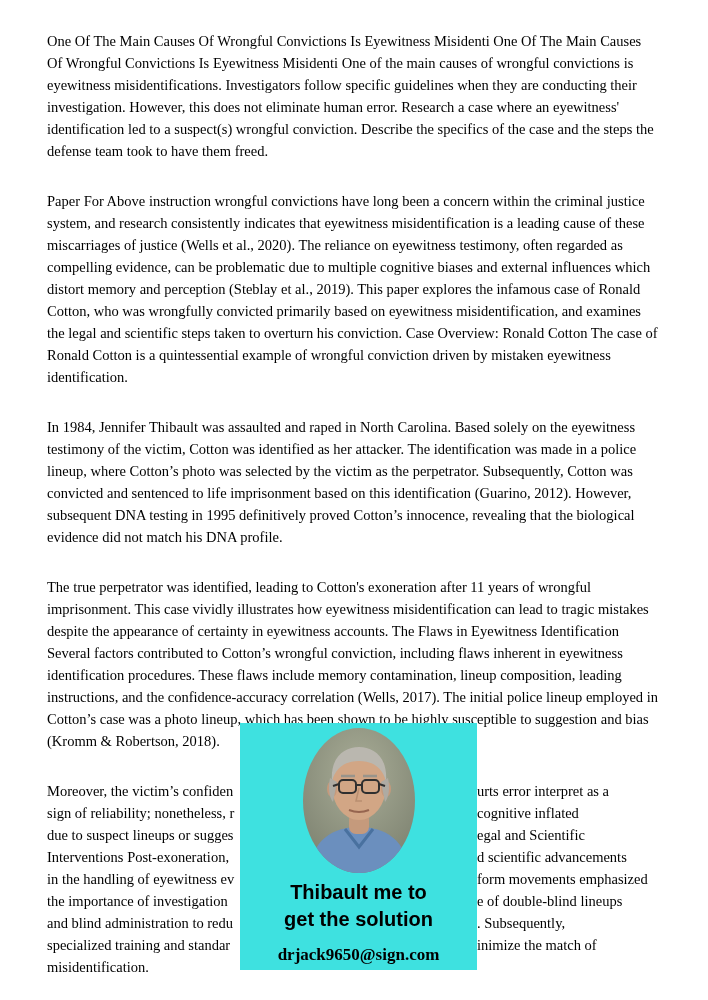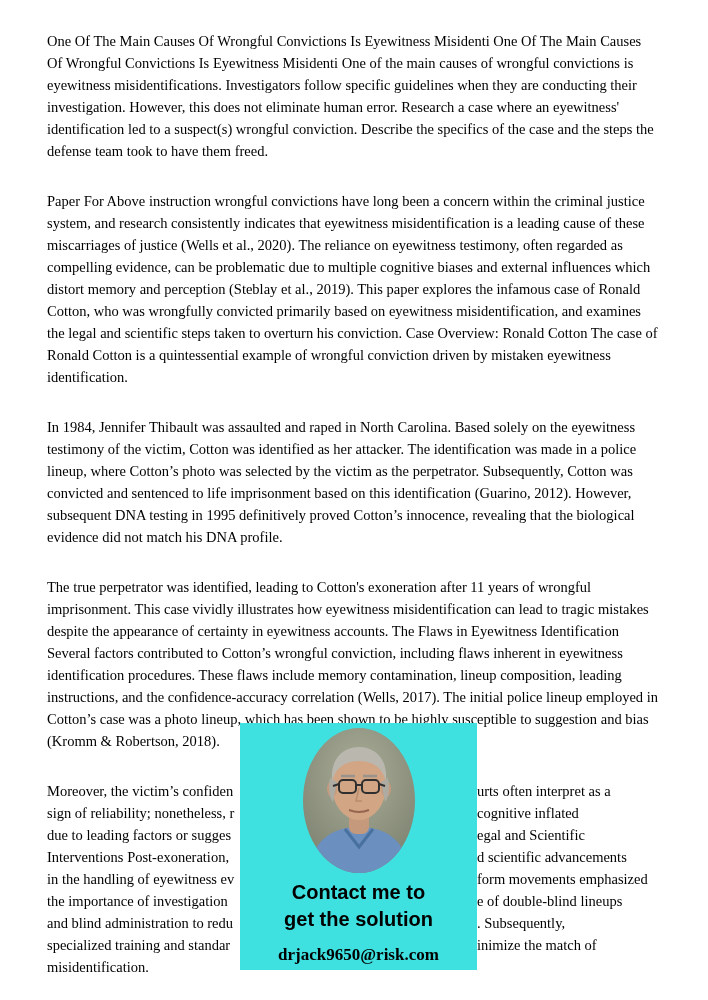--- a/index.html
+++ b/index.html
@@ -79,28 +79,28 @@
 
   <div class="content">
     <p class="para">One Of The Main Causes Of Wrongful Convictions Is Eyewitness Misidenti One Of The Main Causes Of Wrongful Convictions Is Eyewitness Misidenti One of the main causes of wrongful convictions is eyewitness misidentifications. Investigators follow specific guidelines when they are conducting their investigation. However, this does not eliminate human error. Research a case where an eyewitness' identification led to a suspect(s) wrongful conviction. Describe the specifics of the case and the steps the defense team took to have them freed.</p>
     <p class="para">Paper For Above instruction wrongful convictions have long been a concern within the criminal justice system, and research consistently indicates that eyewitness misidentification is a leading cause of these miscarriages of justice (Wells et al., 2020). The reliance on eyewitness testimony, often regarded as compelling evidence, can be problematic due to multiple cognitive biases and external influences which distort memory and perception (Steblay et al., 2019). This paper explores the infamous case of Ronald Cotton, who was wrongfully convicted primarily based on eyewitness misidentification, and examines the legal and scientific steps taken to overturn his conviction. Case Overview: Ronald Cotton The case of Ronald Cotton is a quintessential example of wrongful conviction driven by mistaken eyewitness identification.</p>
     <p class="para">In 1984, Jennifer Thibault was assaulted and raped in North Carolina. Based solely on the eyewitness testimony of the victim, Cotton was identified as her attacker. The identification was made in a police lineup, where Cotton’s photo was selected by the victim as the perpetrator. Subsequently, Cotton was convicted and sentenced to life imprisonment based on this identification (Guarino, 2012). However, subsequent DNA testing in 1995 definitively proved Cotton’s innocence, revealing that the biological evidence did not match his DNA profile.</p>
     <p class="para">The true perpetrator was identified, leading to Cotton's exoneration after 11 years of wrongful imprisonment. This case vividly illustrates how eyewitness misidentification can lead to tragic mistakes despite the appearance of certainty in eyewitness accounts. The Flaws in Eyewitness Identification Several factors contributed to Cotton’s wrongful conviction, including flaws inherent in eyewitness identification procedures. These flaws include memory contamination, lineup composition, leading instructions, and the confidence-accuracy correlation (Wells, 2017). The initial police lineup employed in Cotton’s case was a photo lineup, which has been shown to be highly susceptible to suggestion and bias (Kromm &amp; Robertson, 2018).</p>
 
     <div class="obscured-para">
       <div class="obscured-line">
         <span class="frag-left">Moreover, the victim’s confiden</span>
-        <span class="frag-right">urts often interpret as a</span>
+        <span class="frag-right">urts error interpret as a</span>
       </div>
       <div class="obscured-line">
         <span class="frag-left">sign of reliability; nonetheless, r</span>
         <span class="frag-right">cognitive inflated</span>
       </div>
       <div class="obscured-line">
-        <span class="frag-left">due to leading factors or sugges</span>
+        <span class="frag-left">due to suspect lineups or sugges</span>
         <span class="frag-right">egal and Scientific</span>
       </div>
       <div class="obscured-line">
         <span class="frag-left">Interventions Post-exoneration,</span>
         <span class="frag-right">d scientific advancements</span>
       </div>
       <div class="obscured-line">
         <span class="frag-left">in the handling of eyewitness ev</span>
         <span class="frag-right">form movements emphasized</span>
       </div>
@@ -152,19 +152,19 @@
           <line x1="30" y1="58" x2="36" y2="56" stroke="#2f2f2f" stroke-width="2"></line>
           <line x1="76" y1="56" x2="82" y2="58" stroke="#2f2f2f" stroke-width="2"></line>
           <line x1="38" y1="48" x2="52" y2="48" stroke="#99948b" stroke-width="2.5"></line>
           <line x1="60" y1="48" x2="74" y2="48" stroke="#99948b" stroke-width="2.5"></line>
           <path d="M56,60 L53,73 L59,73" fill="none" stroke="#b98f70" stroke-width="1.5"></path>
           <path d="M46,82 Q56,86 66,82" fill="none" stroke="#96654f" stroke-width="2"></path>
         </g>
       </svg>
     </div>
     <div class="contact-heading">
-      <div>Contact me to</div>
+      <div>Thibault me to</div>
       <div>get the solution</div>
     </div>
-    <div class="contact-email">drjack9650@risk.com</div>
+    <div class="contact-email">drjack9650@sign.com</div>
   </div>
 
 </div>
 
 </body></html>

